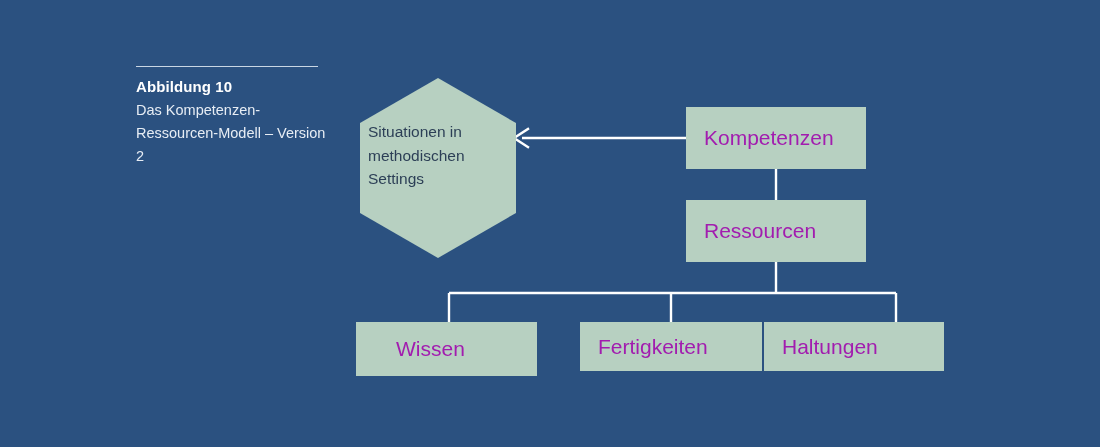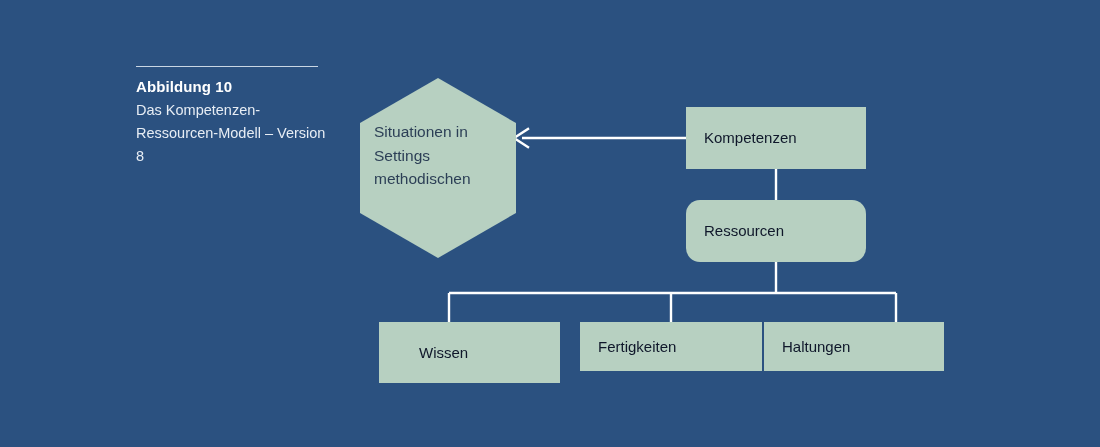--- a/index.html
+++ b/index.html
@@ -58,60 +58,60 @@
   
   .node-box {
     position: absolute;
     background: #b7d0c1;
     display: flex;
     align-items: center;
     box-sizing: border-box;
     padding-left: 18px;
   }
   .node-label {
-    font-size: 15px;
-    color: #0f172a;
+    font-size: 21px;
+    color: #a21caf;
     line-height: 20px;
     white-space: nowrap;
   }
 
   #box-kompetenzen { left: 686px; top: 107px; width: 180px; height: 62px; }
-  #box-ressourcen  { left: 686px; top: 200px; width: 180px; height: 62px; border-radius: 14px; }
-  #box-wissen      { left: 379px; top: 322px; width: 181px; height: 61px; padding-left: 40px; }
+  #box-ressourcen  { left: 686px; top: 200px; width: 180px; height: 62px; }
+  #box-wissen      { left: 356px; top: 322px; width: 181px; height: 54px; padding-left: 40px; }
   #box-fertigkeiten{ left: 580px; top: 322px; width: 182px; height: 49px; }
   #box-haltungen   { left: 764px; top: 322px; width: 180px; height: 49px; }
 
   
   #hex-node {
     position: absolute;
     left: 360px;
     top: 78px;
     width: 156px;
     height: 180px;
   }
   #hex-node svg { display: block; }
   .hex-text {
     position: absolute;
-    left: 14px;
+    left: 8px;
     top: 42px;
     width: 128px;
     font-size: 15.5px;
     color: #2c3f56;
     line-height: 23.5px;
   }
 </style>
 </head>
 <body>
 
 <div id="canvas">
 
   <div class="caption">
     <div class="caption-rule"></div>
     <div class="caption-title">Abbildung 10</div>
-    <div class="caption-sub">Das Kompetenzen-Ressourcen-Modell – Version 8</div>
+    <div class="caption-sub">Das Kompetenzen-Ressourcen-Modell – Version 2</div>
   </div>
 
   <svg id="diagram" width="1100" height="447">
 
     <g>
       <line x1="686" y1="138" x2="522" y2="138" stroke="#ffffff" stroke-width="2.4"></line>
       <polyline points="528,129 514,138 528,147" fill="none" stroke="#ffffff" stroke-width="2.4" stroke-linecap="square" stroke-linejoin="miter"></polyline>
     </g>
 
     <line x1="776" y1="169" x2="776" y2="200" stroke="#ffffff" stroke-width="2.4"></line>
@@ -124,22 +124,22 @@
       <line x1="896" y1="293" x2="896" y2="322" stroke="#ffffff" stroke-width="2.4"></line>
     </g>
   </svg>
 
   <div id="hex-node">
     <svg width="156" height="180" viewBox="0 0 156 180">
       <polygon points="78,0 156,45 156,135 78,180 0,135 0,45" fill="#b7d0c1"></polygon>
     </svg>
     <div class="hex-text">
       <div>Situationen in</div>
+      <div>methodischen</div>
       <div>Settings</div>
-      <div>methodischen</div>
     </div>
   </div>
 
   <div class="node-box" id="box-kompetenzen">
     <span class="node-label">Kompetenzen</span>
   </div>
 
   <div class="node-box" id="box-ressourcen">
     <span class="node-label">Ressourcen</span>
   </div>

